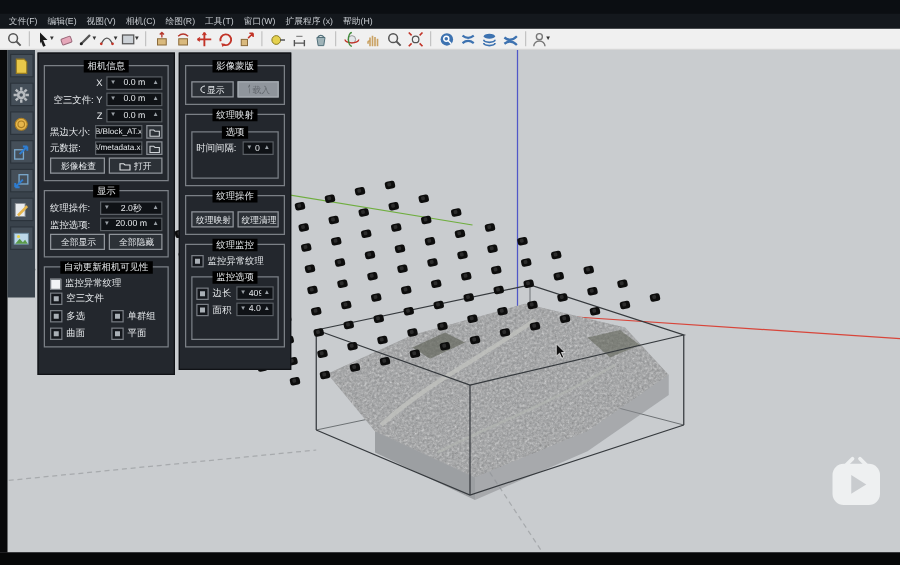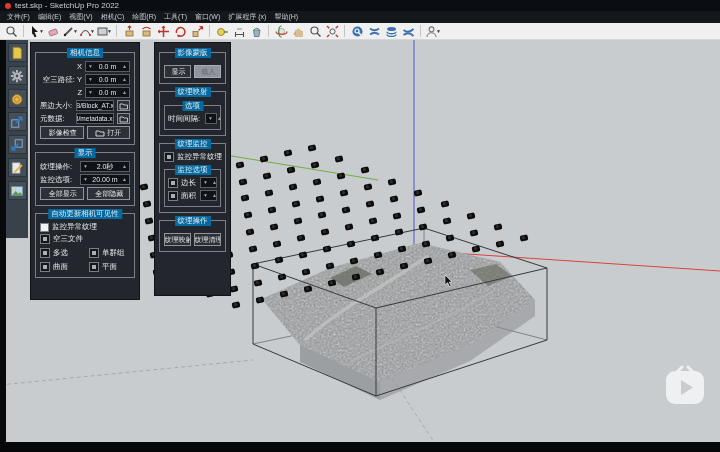--- a/index.html
+++ b/index.html
@@ -42,24 +42,24 @@
   
   .dock { position:absolute; left:6px; top:0; width:22px; height:198px; background:#39424b;
           display:flex; flex-direction:column; align-items:center; padding-top:3px; gap:4px; z-index:7; }
   .dk { width:19px; height:19px; background:#454f59; border:1px solid #2b333b;
         display:flex; align-items:center; justify-content:center; }
 
   
   .panel { position:absolute; background:#23272d; border:1px solid #101216; color:#e6e9ec;
            font-size:7.5px; z-index:8; padding:2px 0; }
   .p1 { left:30px; top:2px; width:110px; height:258px; }
-  .p2 { left:154px; top:2px; width:77px; height:254px; }
+  .p2 { left:143px; top:2px; width:90px; height:254px; }
   .group { position:relative; border:1px solid #7b8086; margin:7px 4px 4px; padding:6px 3px 3px; }
-  .group .group { margin:7px 1px 2px; padding:5px 2px 3px; }
-  .gt { position:absolute; top:-5px; left:50%; transform:translateX(-50%); background:#0369a1;
+  .group .group { margin:7px 1px 2px; padding:5px 2px 16px; }
+  .gt { position:absolute; top:-5px; left:50%; transform:translateX(-50%); background:#000000;
         padding:0 3px; white-space:nowrap; }
   .row { display:flex; align-items:center; margin:2px 1px; gap:3px; }
   .lbl { white-space:nowrap; }
   .lblr { text-align:right; }
   .spin { display:flex; align-items:center; background:#0f1216; border:1px solid #5a5f65;
           height:11px; flex:1; min-width:0; }
   .spin .sa { font-size:5px; color:#9aa0a6; padding:0 2px; line-height:9px; }
   .spin .sv { flex:1; text-align:center; font-size:7px; white-space:nowrap; overflow:hidden; }
   .field { background:#0f1216; border:1px solid #5a5f65; height:11px; flex:1; min-width:0;
            display:flex; align-items:center; justify-content:center; font-size:6.5px;
@@ -75,24 +75,20 @@
          display:flex; align-items:center; justify-content:center; }
   .cbi::after { content:""; width:4px; height:4px; background:#a9afb5; }
   .half { display:flex; gap:6px; }
   .half > .row { flex:1; }
 </style>
 </head>
 <body>
 
 <div class="window">
 
-  <div class="titlebar">
-    <span class="dot"></span>
-    <span class="t">test.skp - SketchUp Pro 2022</span>
-  </div>
 
   <div class="menubar">
     <span>文件(F)</span>
     <span>编辑(E)</span>
     <span>视图(V)</span>
     <span>相机(C)</span>
     <span>绘图(R)</span>
     <span>工具(T)</span>
     <span>窗口(W)</span>
     <span>扩展程序 (x)</span>
@@ -481,21 +477,21 @@
         <span class="gt">相机信息</span>
         <div class="row">
           <span class="lbl lblr" style="width:42px">X</span>
           <span class="spin">
               <span class="sa">▼</span>
               <span class="sv">0.0 m</span>
               <span class="sa">▲</span>
             </span>
         </div>
         <div class="row">
-          <span class="lbl lblr" style="width:42px">空三路径: Y</span>
+          <span class="lbl lblr" style="width:42px">空三文件: Y</span>
           <span class="spin">
               <span class="sa">▼</span>
               <span class="sv">0.0 m</span>
               <span class="sa">▲</span>
             </span>
         </div>
         <div class="row">
           <span class="lbl lblr" style="width:42px">Z</span>
           <span class="spin">
               <span class="sa">▼</span>
@@ -632,20 +628,39 @@
         <div class="group">
           <span class="gt">选项</span>
           <div class="row">
             <span class="lbl" style="width:34px">时间间隔:</span>
             <span class="spin">
                 <span class="sa">▼</span>
                 <span class="sv">0 像素</span>
                 <span class="sa">▲</span>
               </span>
           </div>
+        </div>
+      </div>
+
+      <div class="group">
+        <span class="gt">纹理操作</span>
+        <div class="row" style="margin-top:6px">
+          <button class="btn">
+              <svg width="9" height="8">
+                <rect x="0.8" y="0.8" width="7.4" height="6.4" fill="none" stroke="#dfe2e5" stroke-width="0.8"></rect>
+                <path d="M0.8 4 h7.4 M4.5 0.8 v6.4" stroke="#dfe2e5" stroke-width="0.6"></path>
+              </svg>
+              <span>纹理映射</span>
+            </button>
+          <button class="btn">
+              <svg width="9" height="9">
+                <path d="M7.5 1 L4.5 5 M2.5 8 l2 -3 2 1.5 -1.5 2.5 z" fill="none" stroke="#dfe2e5" stroke-width="0.9"></path>
+              </svg>
+              <span>纹理清理</span>
+            </button>
         </div>
       </div>
 
       <div class="group">
         <span class="gt">纹理监控</span>
         <div class="row">
           <span class="cbi"></span>
           <span class="lbl">监控异常纹理</span>
         </div>
         <div class="group">
@@ -663,38 +678,19 @@
             <span class="cbi"></span>
             <span class="lbl" style="width:16px">面积</span>
             <span class="spin">
                 <span class="sa">▼</span>
                 <span class="sv">4.0 Mpix</span>
                 <span class="sa">▲</span>
               </span>
           </div>
         </div>
       </div>
-
-      <div class="group">
-        <span class="gt">纹理操作</span>
-        <div class="row" style="margin-top:6px">
-          <button class="btn">
-              <svg width="9" height="8">
-                <rect x="0.8" y="0.8" width="7.4" height="6.4" fill="none" stroke="#dfe2e5" stroke-width="0.8"></rect>
-                <path d="M0.8 4 h7.4 M4.5 0.8 v6.4" stroke="#dfe2e5" stroke-width="0.6"></path>
-              </svg>
-              <span>纹理映射</span>
-            </button>
-          <button class="btn">
-              <svg width="9" height="9">
-                <path d="M7.5 1 L4.5 5 M2.5 8 l2 -3 2 1.5 -1.5 2.5 z" fill="none" stroke="#dfe2e5" stroke-width="0.9"></path>
-              </svg>
-              <span>纹理清理</span>
-            </button>
-        </div>
-      </div>
     </div>
 
     <div class="gutter"></div>
   </div>
 
   <div class="bottombar"></div>
 </div>
 
 </body></html>

